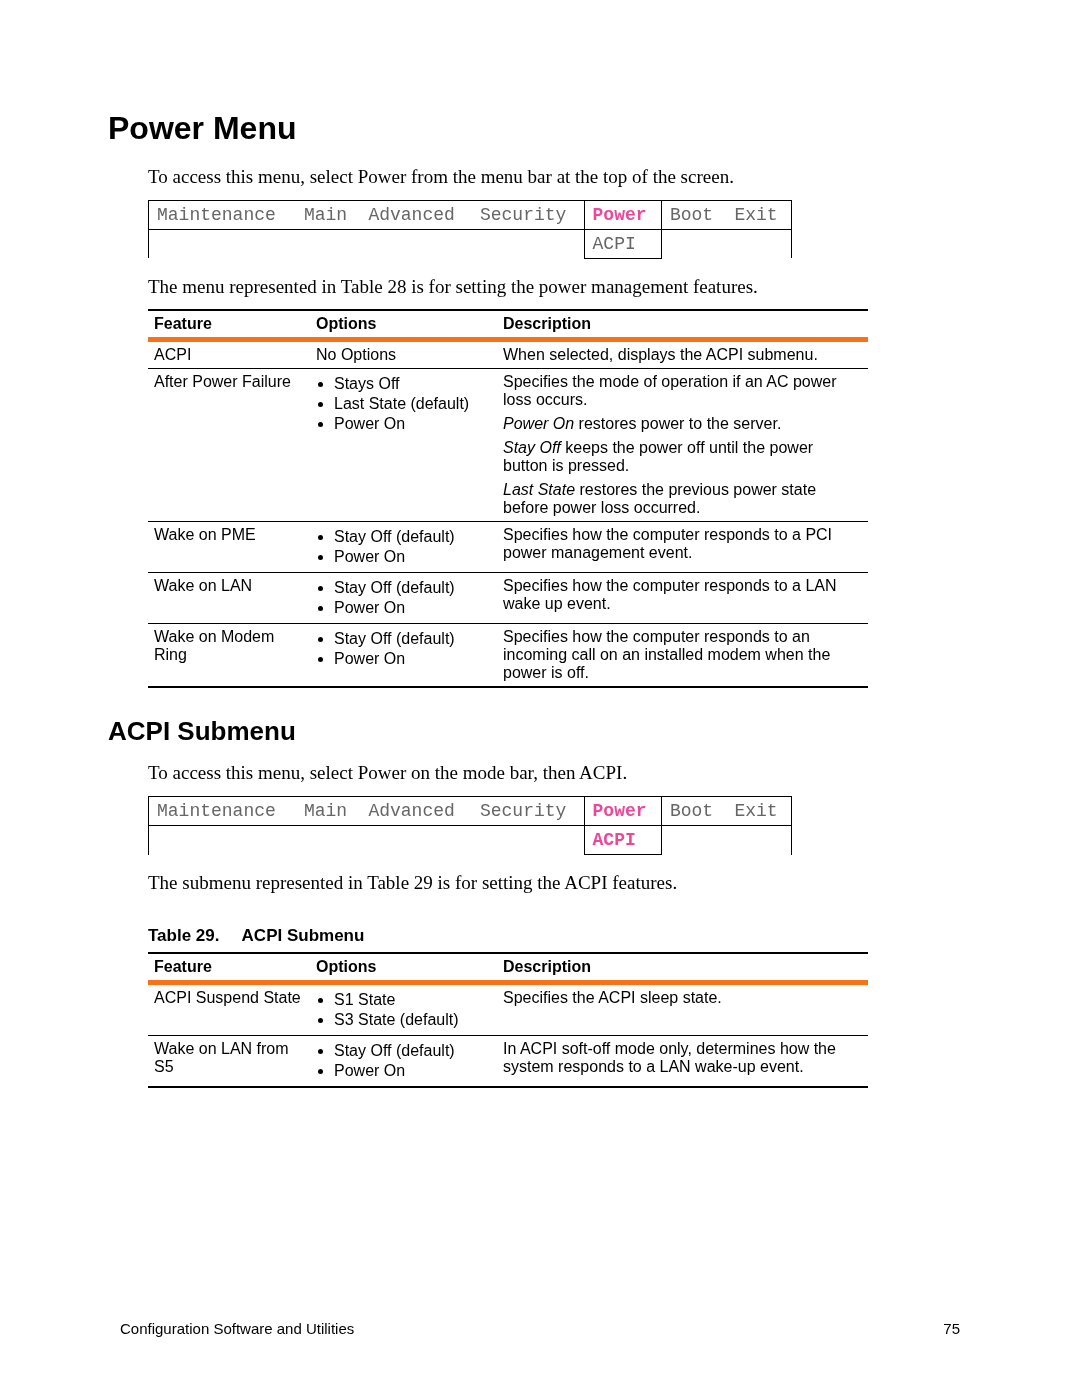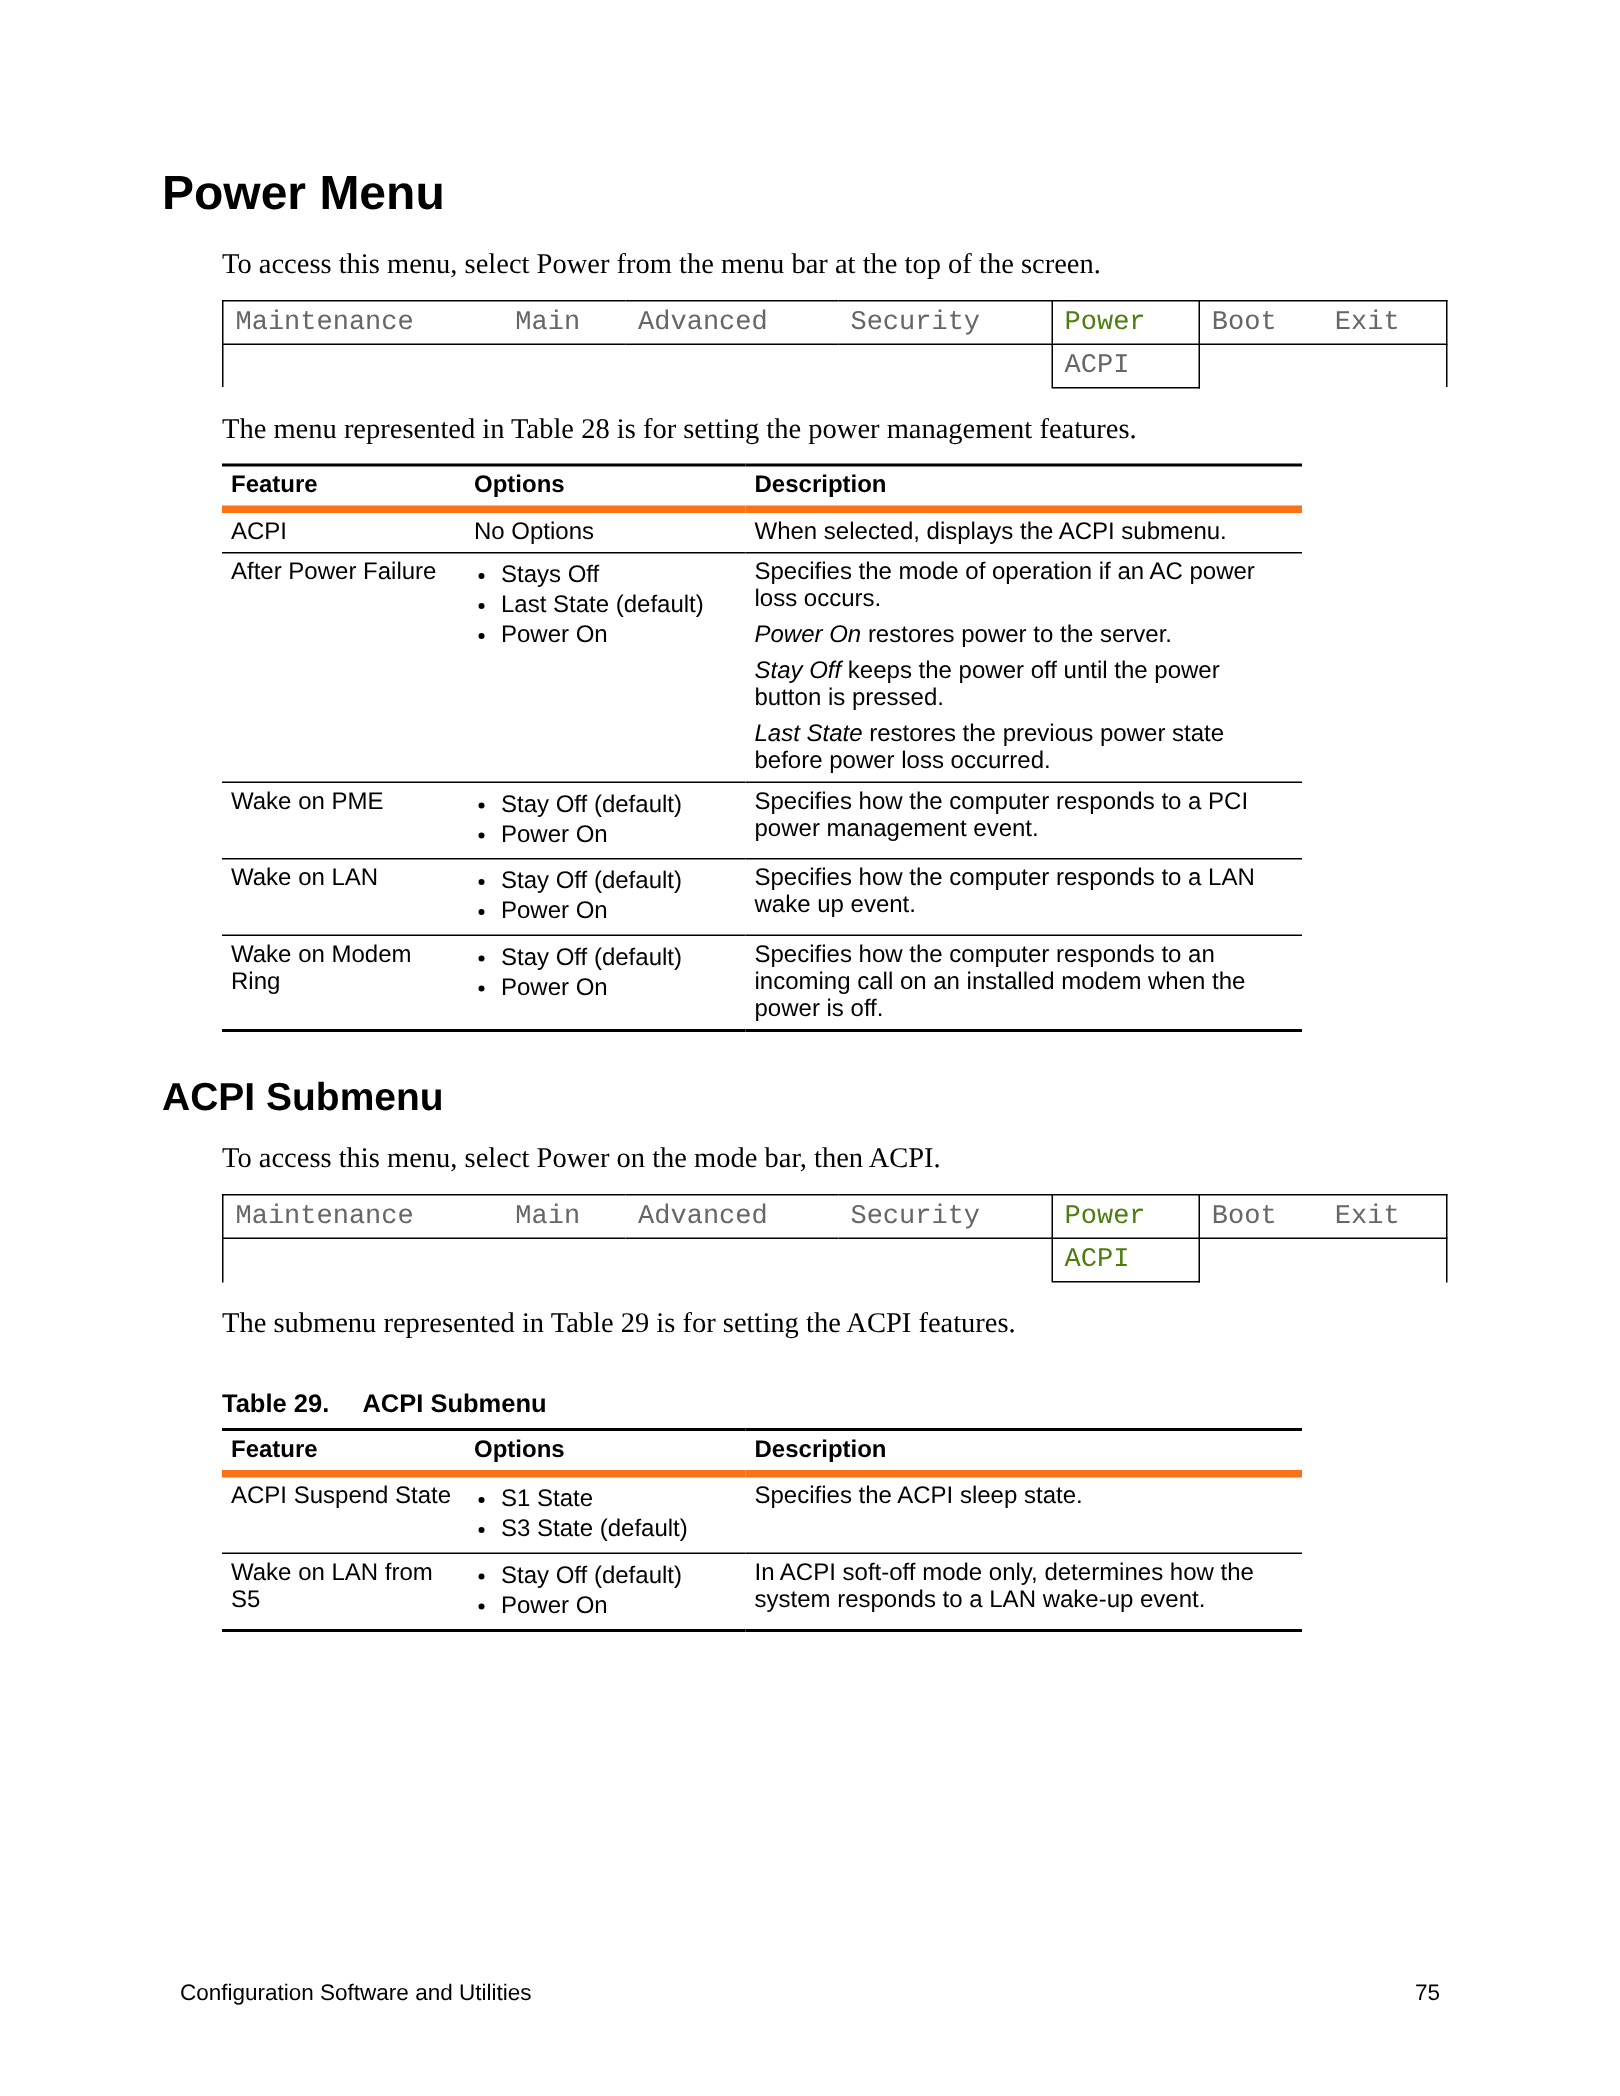--- a/index.html
+++ b/index.html
@@ -40,36 +40,36 @@
     font-size: 17px;
     font-weight: bold;
     margin: 30px 0 6px 40px;
   }
   p.caption .capnum { margin-right: 18px; }
 
   
   table.menutab {
     border-collapse: collapse;
     margin-left: 40px;
-    width: 817px;
+    width: 644px;
     font-family: "Courier New", monospace;
     font-size: 18px;
     color: #666;
   }
   table.menutab td {
     border: 1px solid #000;
     padding: 4px 8px;
     vertical-align: top;
   }
   table.menutab td.nb-right { border-right: none; }
   table.menutab td.nb-left { border-left: none; }
   table.menutab td.nb-top { border-top: none; }
   table.menutab td.nb-bottom { border-bottom: none; }
   table.menutab td.nb-lr { border-left: none; border-right: none; }
-  table.menutab td.sel { color:#4d7c0f; font-weight: normal; }
+  table.menutab td.sel { color:#ec4899; font-weight: bold; }
 
   
   table.datatab {
     border-collapse: collapse;
     margin-left: 40px;
     width: 720px;
     font-family: Arial, Helvetica, sans-serif;
     font-size: 16px;
   }
   table.datatab th {

